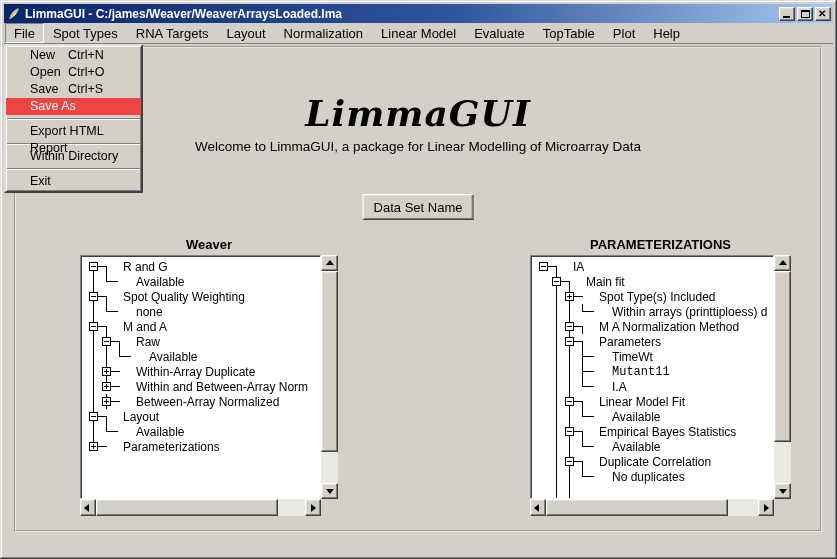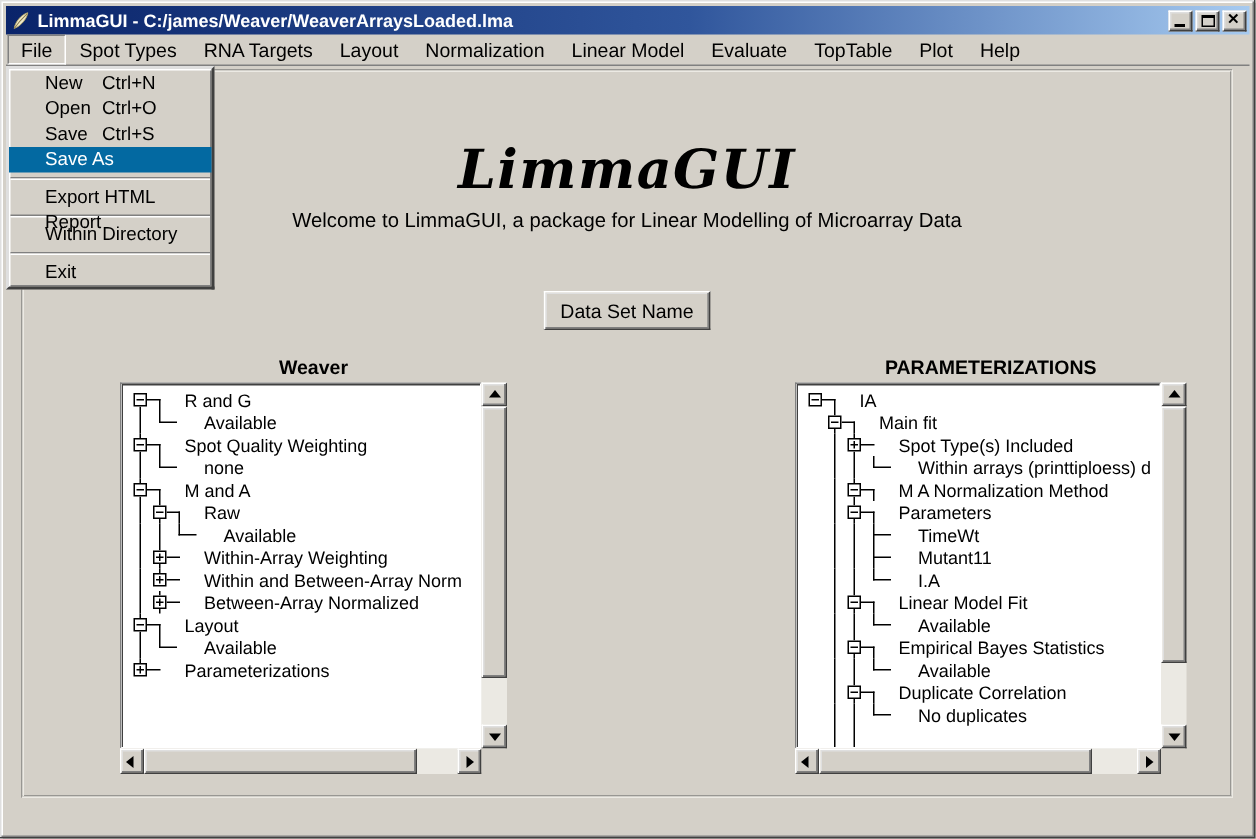--- a/index.html
+++ b/index.html
@@ -65,21 +65,21 @@
   .tbox{position:absolute;top:3px;width:9px;height:9px;background:#fff;border:1px solid #000;}
   .tbox .ph{position:absolute;left:1px;top:3px;width:5px;height:1px;background:#000;}
   .tbox .pv{position:absolute;left:3px;top:1px;width:1px;height:5px;background:#000;}
   .tlabel{position:absolute;top:1px;font-size:12px;white-space:nowrap;}
   
   .filemenu{position:absolute;left:4px;top:44px;width:139px;background:#d4d0c8;z-index:20;
     border:2px solid;border-color:#dfdfdf #404040 #404040 #dfdfdf;box-shadow:inset 1px 1px #fff, inset -1px -1px #808080;
     padding:1px 0;}
   .fm-item{position:relative;height:17px;line-height:17px;font-size:12.5px;padding-left:24px;}
   .fm-item .shortcut{position:absolute;left:62px;top:0;}
-  .fm-item.selected{background:#0369a1;color:#fff;}
+  .fm-item.selected{background:#ef4444;color:#fff;}
   .fm-sep{height:0;border-top:1px solid #808080;border-bottom:1px solid #fff;margin:3px 1px;}
 </style>
 </head>
 <body>
 
 <div class="window">
 
   <div class="titlebar">
     <span style="display:inline-flex;flex:none;">
       <svg width="14" height="14" viewBox="0 0 14 14">
@@ -194,21 +194,21 @@
           </div>
           <div class="trow">
             <span class="vl" style="left: 10px; top: 0px; height: 15px;"></span>
             <span class="vl" style="left: 23px; top: 0px; height: 3px;"></span>
             <span class="vl" style="left: 23px; top: 12px; height: 3px;"></span>
             <span class="hl" style="left: 28px; top: 7px; width: 9px;"></span>
             <span class="tbox" style="left: 19px;">
               <span class="ph"></span>
               <span class="pv"></span>
             </span>
-            <span class="tlabel" style="left: 53px;">Within-Array Weighting</span>
+            <span class="tlabel" style="left: 53px;">Within-Array Duplicate</span>
           </div>
           <div class="trow">
             <span class="vl" style="left: 10px; top: 0px; height: 15px;"></span>
             <span class="vl" style="left: 23px; top: 0px; height: 3px;"></span>
             <span class="hl" style="left: 28px; top: 7px; width: 9px;"></span>
             <span class="tbox" style="left: 19px;">
               <span class="ph"></span>
               <span class="pv"></span>
             </span>
             <span class="tlabel" style="left: 53px;">Within and Between-Array Norm</span>
@@ -337,21 +337,21 @@
             <span class="vl" style="left: 36px; top: 0px; height: 15px;"></span>
             <span class="vl" style="left: 49px; top: 0px; height: 15px;"></span>
             <span class="hl" style="left: 49px; top: 7px; width: 12px;"></span>
             <span class="tlabel" style="left: 79px;">TimeWt</span>
           </div>
           <div class="trow">
             <span class="vl" style="left: 23px; top: 0px; height: 15px;"></span>
             <span class="vl" style="left: 36px; top: 0px; height: 15px;"></span>
             <span class="vl" style="left: 49px; top: 0px; height: 15px;"></span>
             <span class="hl" style="left: 49px; top: 7px; width: 12px;"></span>
-            <span class="tlabel" style="left: 79px;">Mutant11</span>
+            <span class="tlabel" style="left: 79px; font-family: Liberation Mono, monospace;">Mutant11</span>
           </div>
           <div class="trow">
             <span class="vl" style="left: 23px; top: 0px; height: 15px;"></span>
             <span class="vl" style="left: 36px; top: 0px; height: 15px;"></span>
             <span class="vl" style="left: 49px; top: 0px; height: 8px;"></span>
             <span class="hl" style="left: 49px; top: 7px; width: 12px;"></span>
             <span class="tlabel" style="left: 79px;">I.A</span>
           </div>
           <div class="trow">
             <span class="vl" style="left: 23px; top: 0px; height: 15px;"></span>

